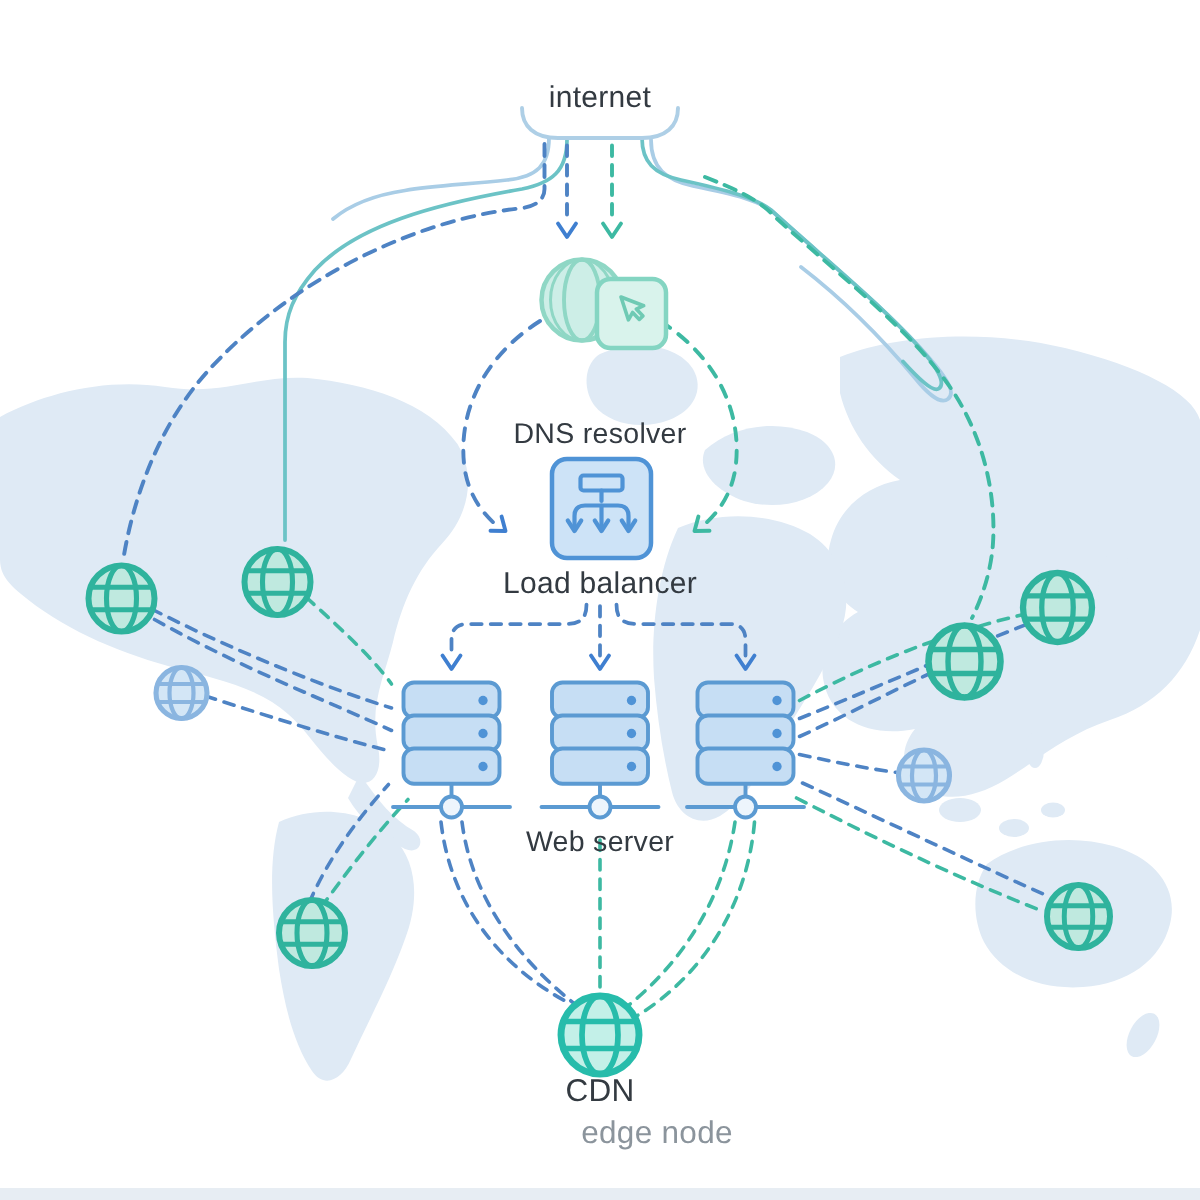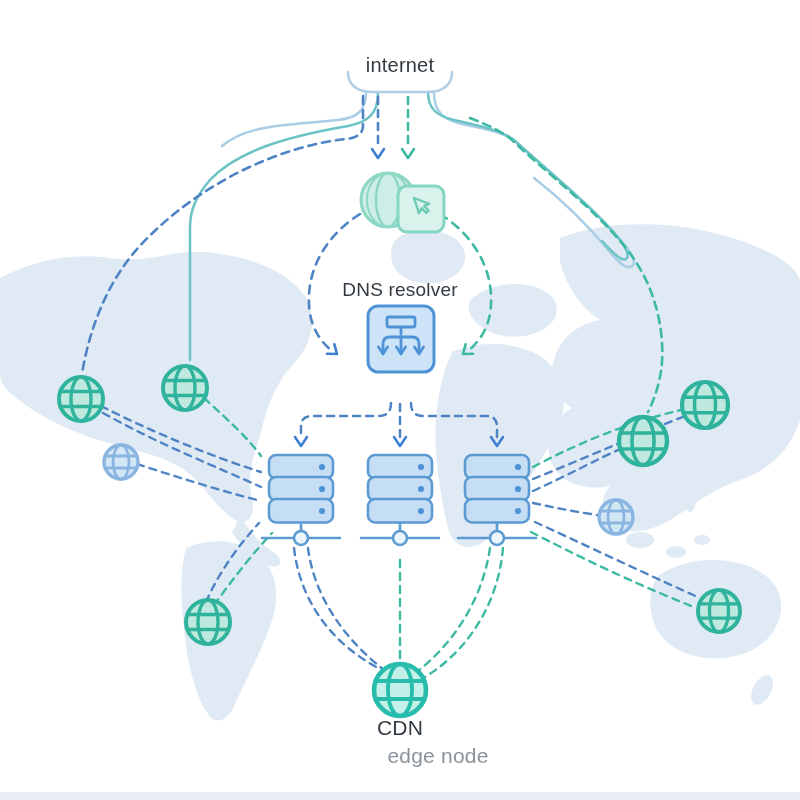--- a/index.html
+++ b/index.html
@@ -246,16 +246,18 @@
   <g transform="translate(400,690)">
     <circle r="26" fill="#c3f0e8" stroke="#27bcab" stroke-width="4.6"></circle>
     <ellipse rx="12" ry="26" fill="none" stroke="#27bcab" stroke-width="3.8"></ellipse>
     <path d="M-24.4,-9 L24.4,-9 M-24.4,9 L24.4,9" stroke="#27bcab" stroke-width="3.8" stroke-linecap="round"></path>
   </g>
 
 </svg>
 
   <div class="lbl lbl-internet">internet</div>
   <div class="lbl lbl-dns">DNS resolver</div>
+  <div class="lbl lbl-lb">Load balancer</div>
+  <div class="lbl lbl-web">Web server</div>
   <div class="lbl lbl-cdn">CDN</div>
   <div class="lbl lbl-edge">edge node</div>
 
 </div>
 
 </body></html>

